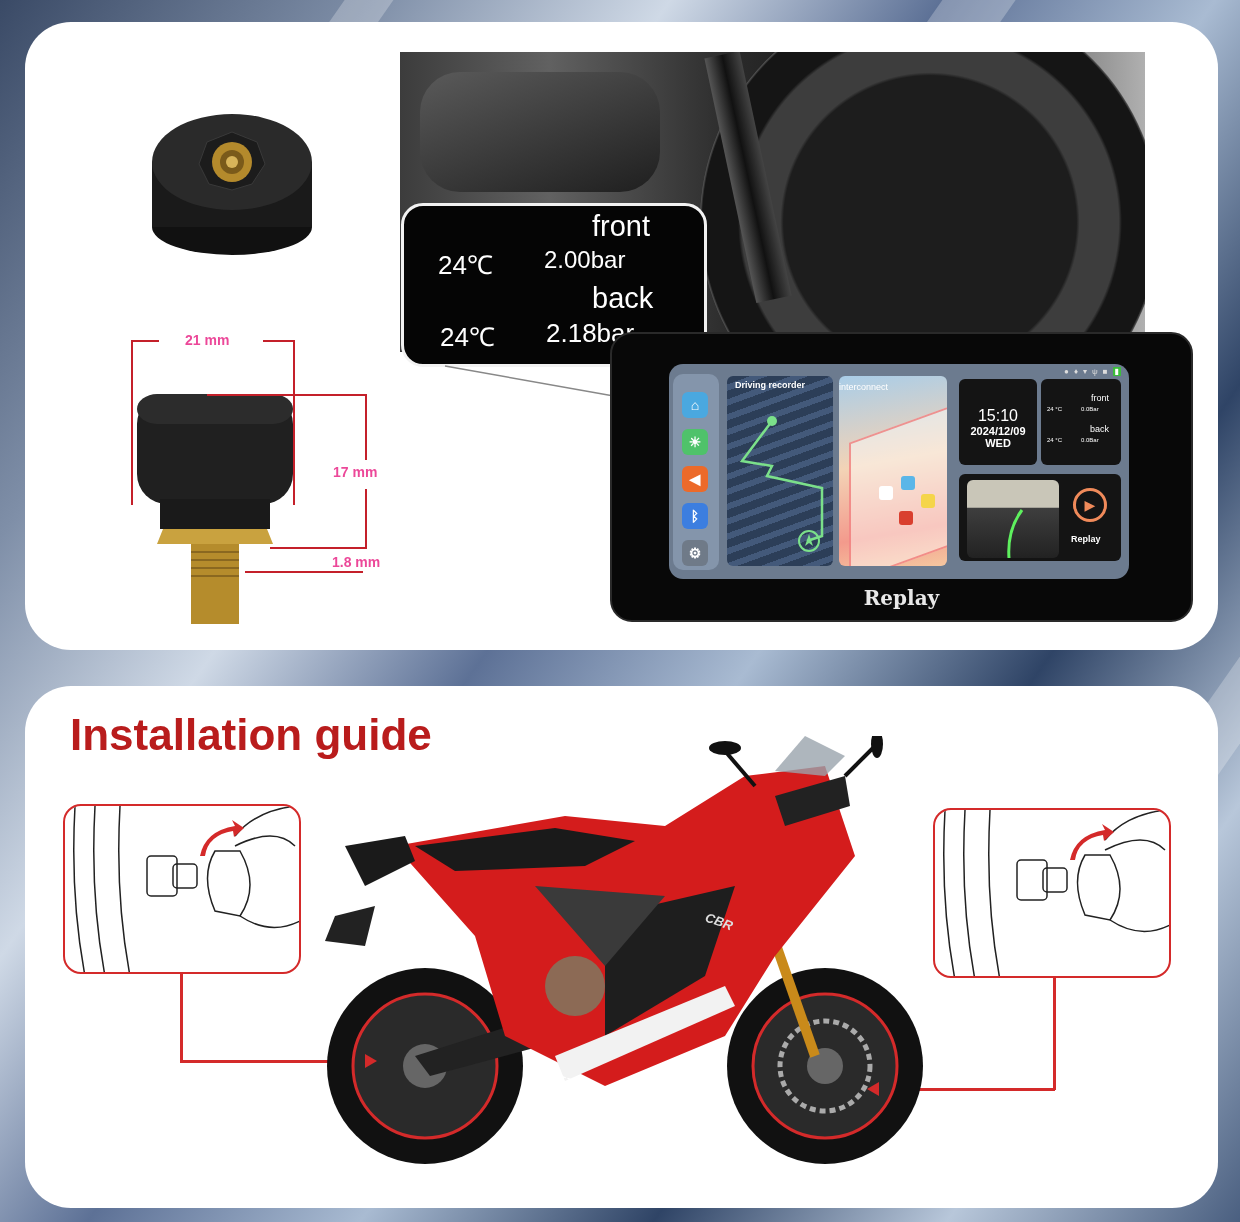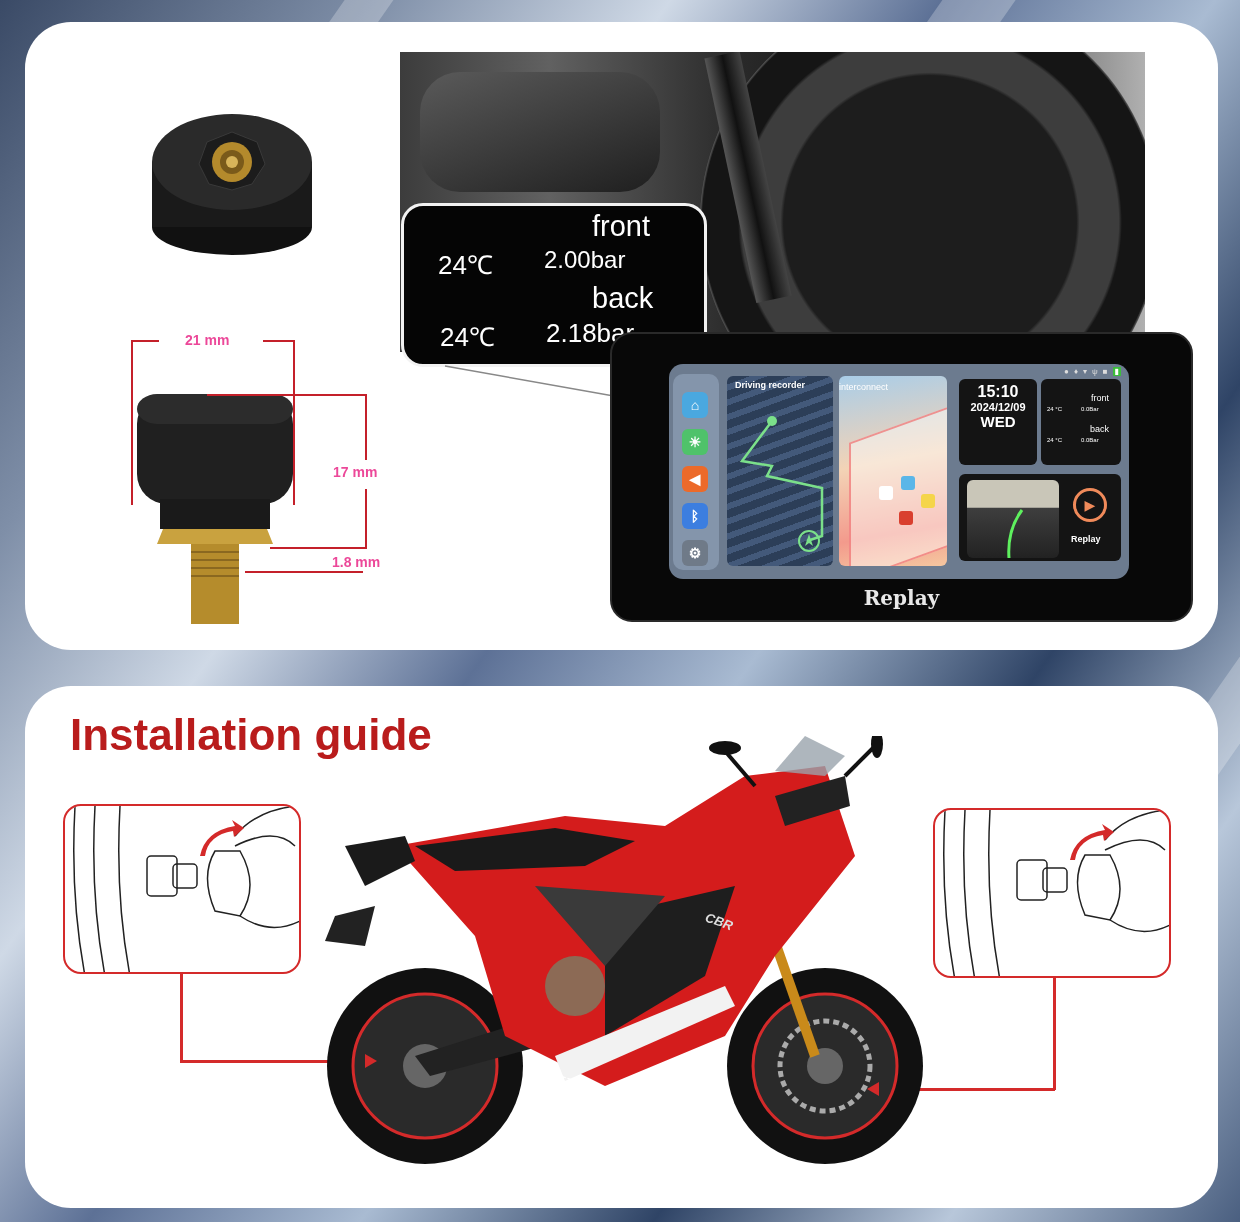--- a/index.html
+++ b/index.html
@@ -137,23 +137,23 @@
       <div class="card" style="left:170px;top:12px;width:108px;height:190px;background:linear-gradient(170deg,#a9cde8 0%,#f3d3b6 45%,#f39a8c 80%,#f5c7a0 100%)">
         <div class="abs" style="left:0;width:100%;text-align:left;top:6px;color:#fff;font-size:9px">interconnect</div>
         <div class="abs" style="left:10px;top:45px;width:120px;height:140px;background:rgba(255,255,255,.45);transform:skewY(-20deg);border:2px solid rgba(240,110,110,.7)"></div>
         <div class="abs" style="left:40px;top:110px;width:14px;height:14px;background:#fff;border-radius:3px"></div>
         <div class="abs" style="left:62px;top:100px;width:14px;height:14px;background:#5bb6e8;border-radius:3px"></div>
         <div class="abs" style="left:60px;top:135px;width:14px;height:14px;background:#d93f2e;border-radius:3px"></div>
         <div class="abs" style="left:82px;top:118px;width:14px;height:14px;background:#f5d54a;border-radius:3px"></div>
       </div>
 
       <div class="card" style="left:290px;top:15px;width:78px;height:86px;background:#141414;color:#fff;text-align:center">
-        <div style="margin-top:4px;font-size:16px;font-weight:bold">15:10</div>
+        <div style="margin-top:28px;font-size:16px;font-weight:normal">15:10</div>
         <div style="font-size:11px;font-weight:bold">2024/12/09</div>
-        <div style="font-size:15px;font-weight:bold">WED</div>
+        <div style="font-size:11px;font-weight:bold">WED</div>
       </div>
 
       <div class="card" style="left:372px;top:15px;width:80px;height:86px;background:#141414;color:#fff;font-size:6px">
         <div class="abs" style="right:12px;top:14px;font-size:9px">front</div>
         <div class="abs" style="left:6px;top:27px">24 °C</div>
         <div class="abs" style="left:40px;top:27px">0.0Bar</div>
         <div class="abs" style="right:12px;top:45px;font-size:9px">back</div>
         <div class="abs" style="left:6px;top:58px">24 °C</div>
         <div class="abs" style="left:40px;top:58px">0.0Bar</div>
       </div>

